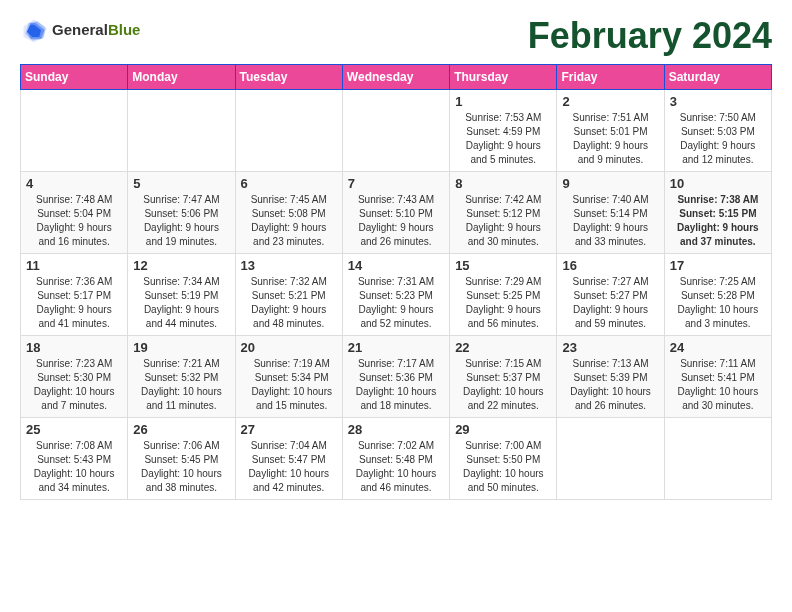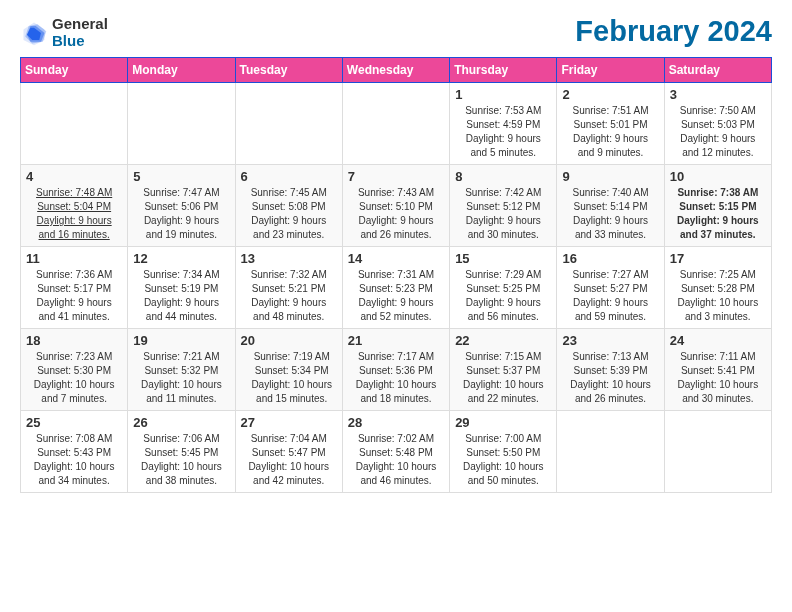--- a/index.html
+++ b/index.html
@@ -20,44 +20,44 @@
       align-items: flex-start;
       margin-bottom: 8px;
     }
     .logo {
       display: flex;
       align-items: center;
       gap: 4px;
     }
     .logo-text {
       display: flex;
-      flex-direction: column;
+      flex-direction: row;
       line-height: 1.1;
     }
     .logo-general {
       font-size: 15px;
       font-weight: bold;
       color: #333;
     }
     .logo-blue {
       font-size: 15px;
       font-weight: bold;
-      color: #0369a1;
+      color: #4d7c0f;
     }
     .logo-icon {
       width: 28px;
       height: 28px;
     }
     .title-area {
       text-align: right;
     }
     .main-title {
-      font-size: 29px;
-      font-weight: bold;
-      color: #0369a1;
+      font-size: 36px;
+      font-weight: bold;
+      color: #14532d;
       line-height: 1.1;
     }
     .subtitle {
       font-size: 16px;
       color: #555;
     }
     .calendar {
       width: 100%;
       border-collapse: collapse;
       table-layout: fixed;
@@ -160,21 +160,21 @@
             <span class="day-number">3</span>
             <div class="day-info" style="white-space: pre-line;">Sunrise: 7:50 AM
 Sunset: 5:03 PM
 Daylight: 9 hours
 and 12 minutes.</div>
           </td>
         </tr>
         <tr>
           <td>
             <span class="day-number">4</span>
-            <div class="day-info" style="white-space: pre-line; text-decoration: underline;">Sunrise: 7:48 AM
+            <div class="day-info" style="white-space: pre-line;">Sunrise: 7:48 AM
 Sunset: 5:04 PM
 Daylight: 9 hours
 and 16 minutes.</div>
           </td>
           <td>
             <span class="day-number">5</span>
             <div class="day-info" style="white-space: pre-line;">Sunrise: 7:47 AM
 Sunset: 5:06 PM
 Daylight: 9 hours
 and 19 minutes.</div>

